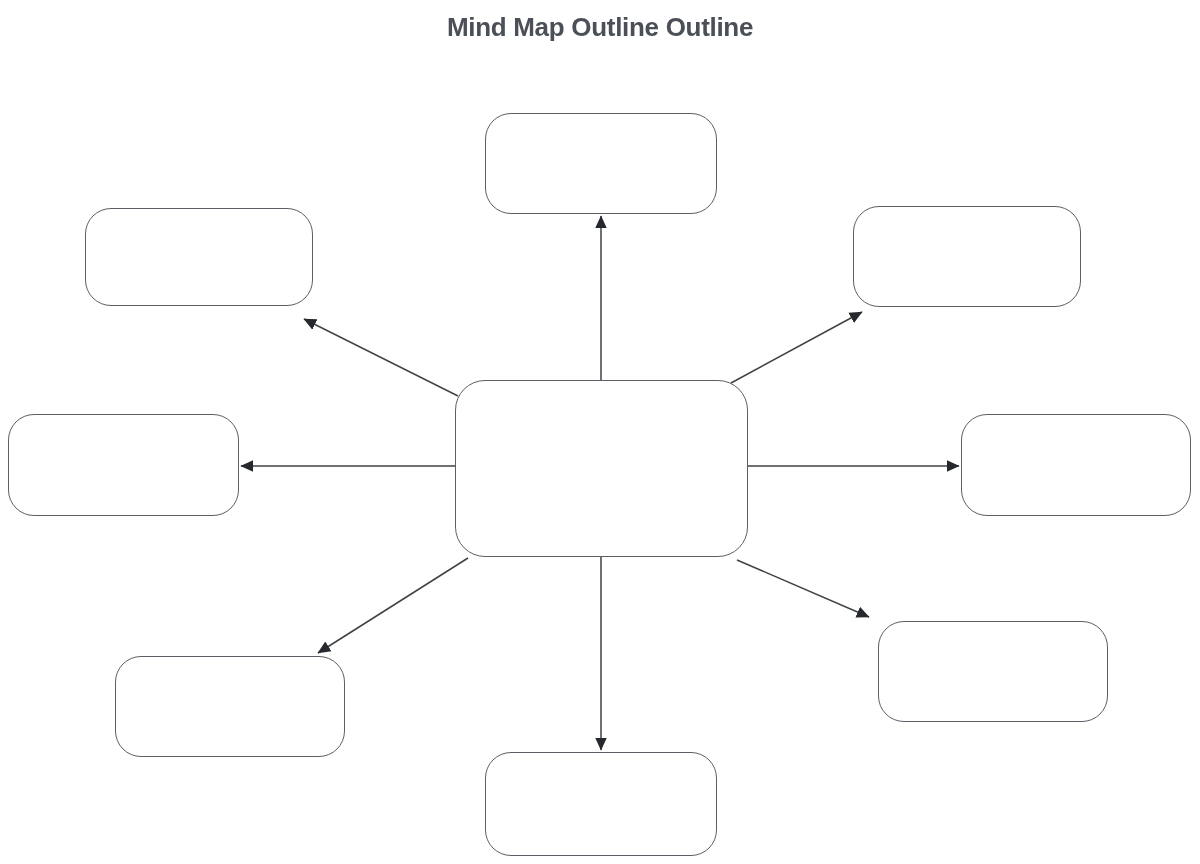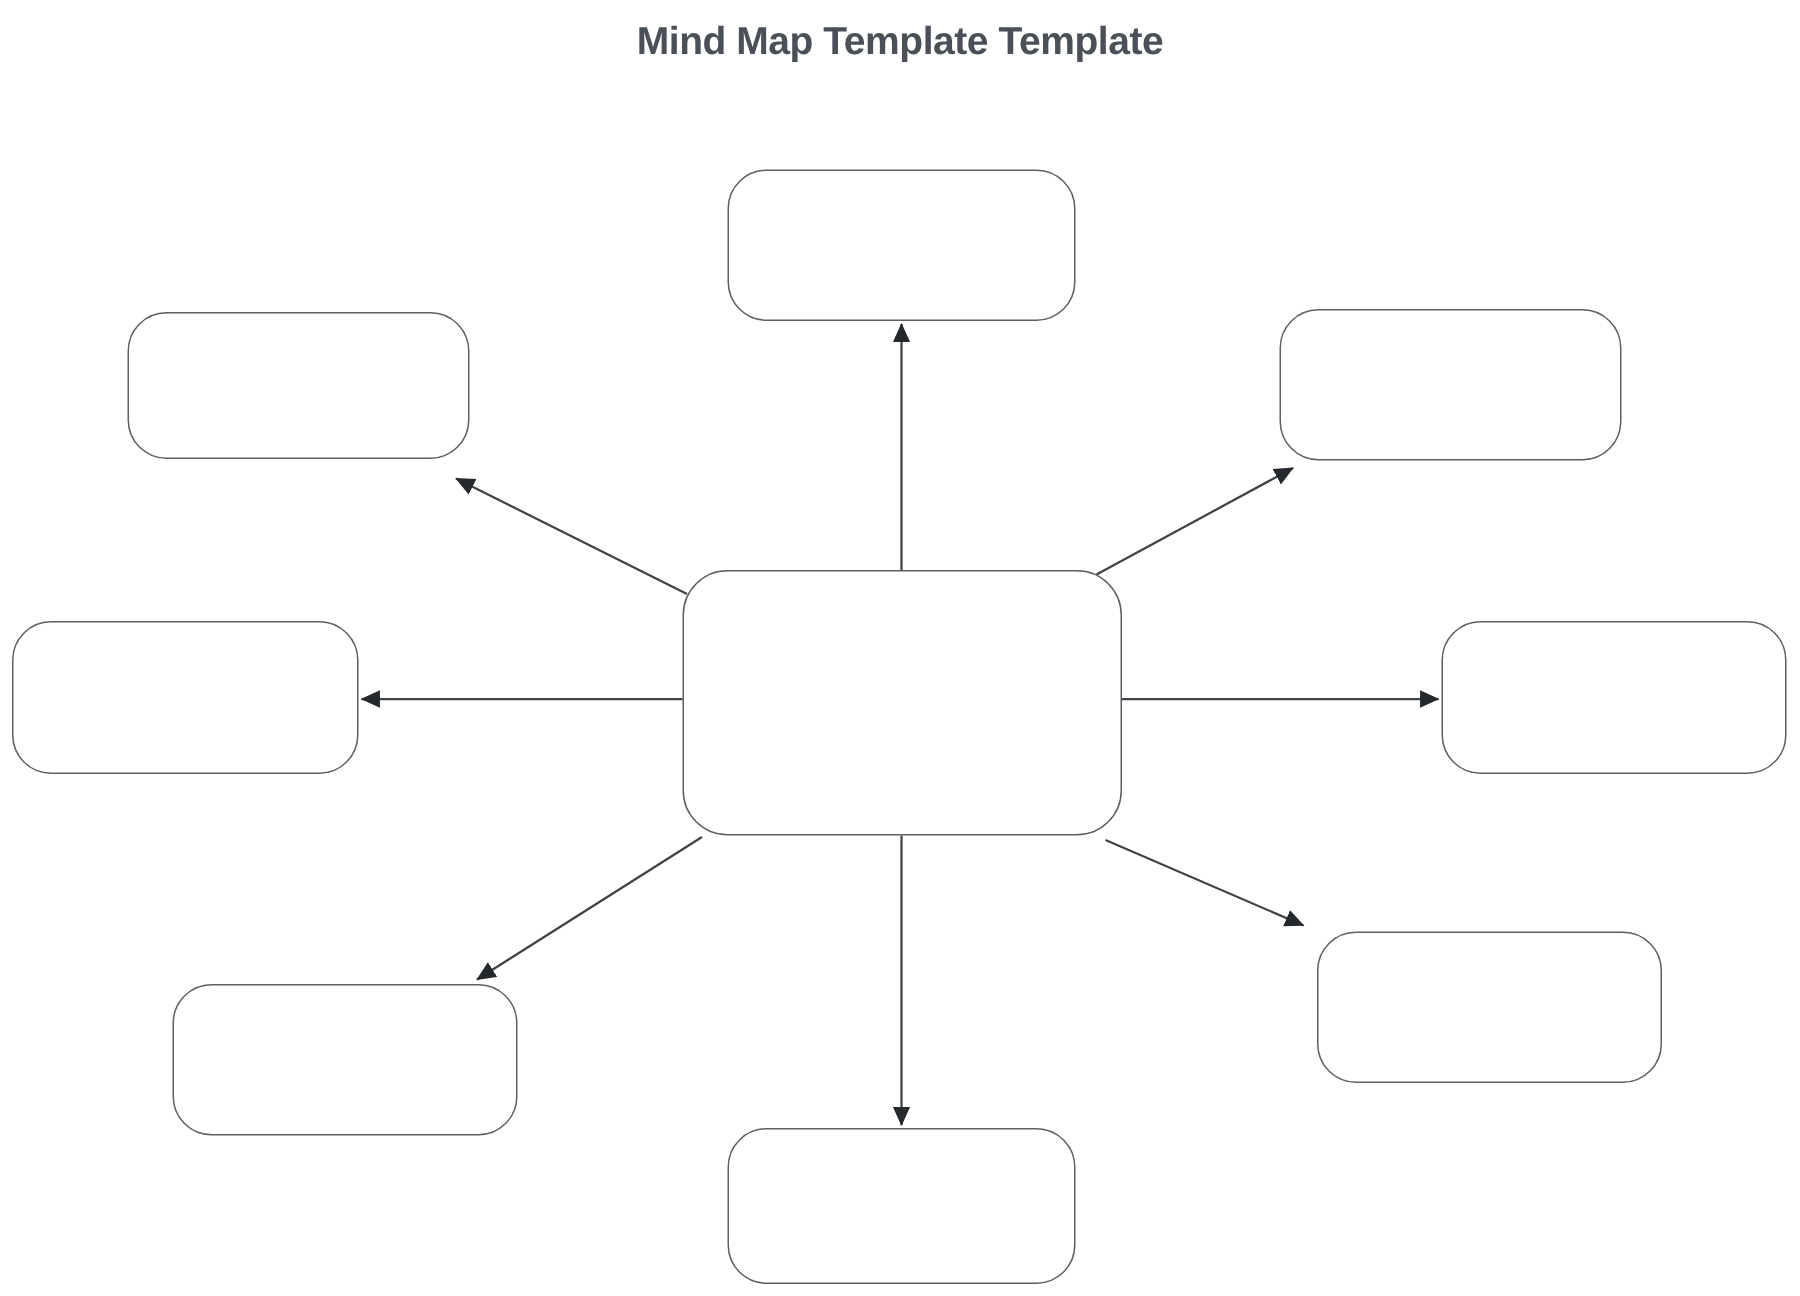--- a/index.html
+++ b/index.html
@@ -66,21 +66,21 @@
     left: 0;
     top: 0;
     width: 1200px;
     height: 864px;
     pointer-events: none;
   }
 </style>
 </head>
 <body>
 
-<div id="page-title">Mind Map Template Template</div>
+<div id="page-title">Mind Map Outline Outline</div>
 
 <div id="canvas">
 
   <svg class="edges" viewBox="0 0 1200 864" width="1200" height="864" xmlns="http://www.w3.org/2000/svg">
     <defs>
       <marker id="arrowhead" markerWidth="9" markerHeight="9" refX="8.2" refY="4.5" orient="auto" markerUnits="strokeWidth">
         <path d="M0,0.6 L8.6,4.5 L0,8.4 Z" fill="#25282c"></path>
       </marker>
     </defs>
     <g id="edge-group" stroke="#3f4246" stroke-width="1.5" fill="none">

